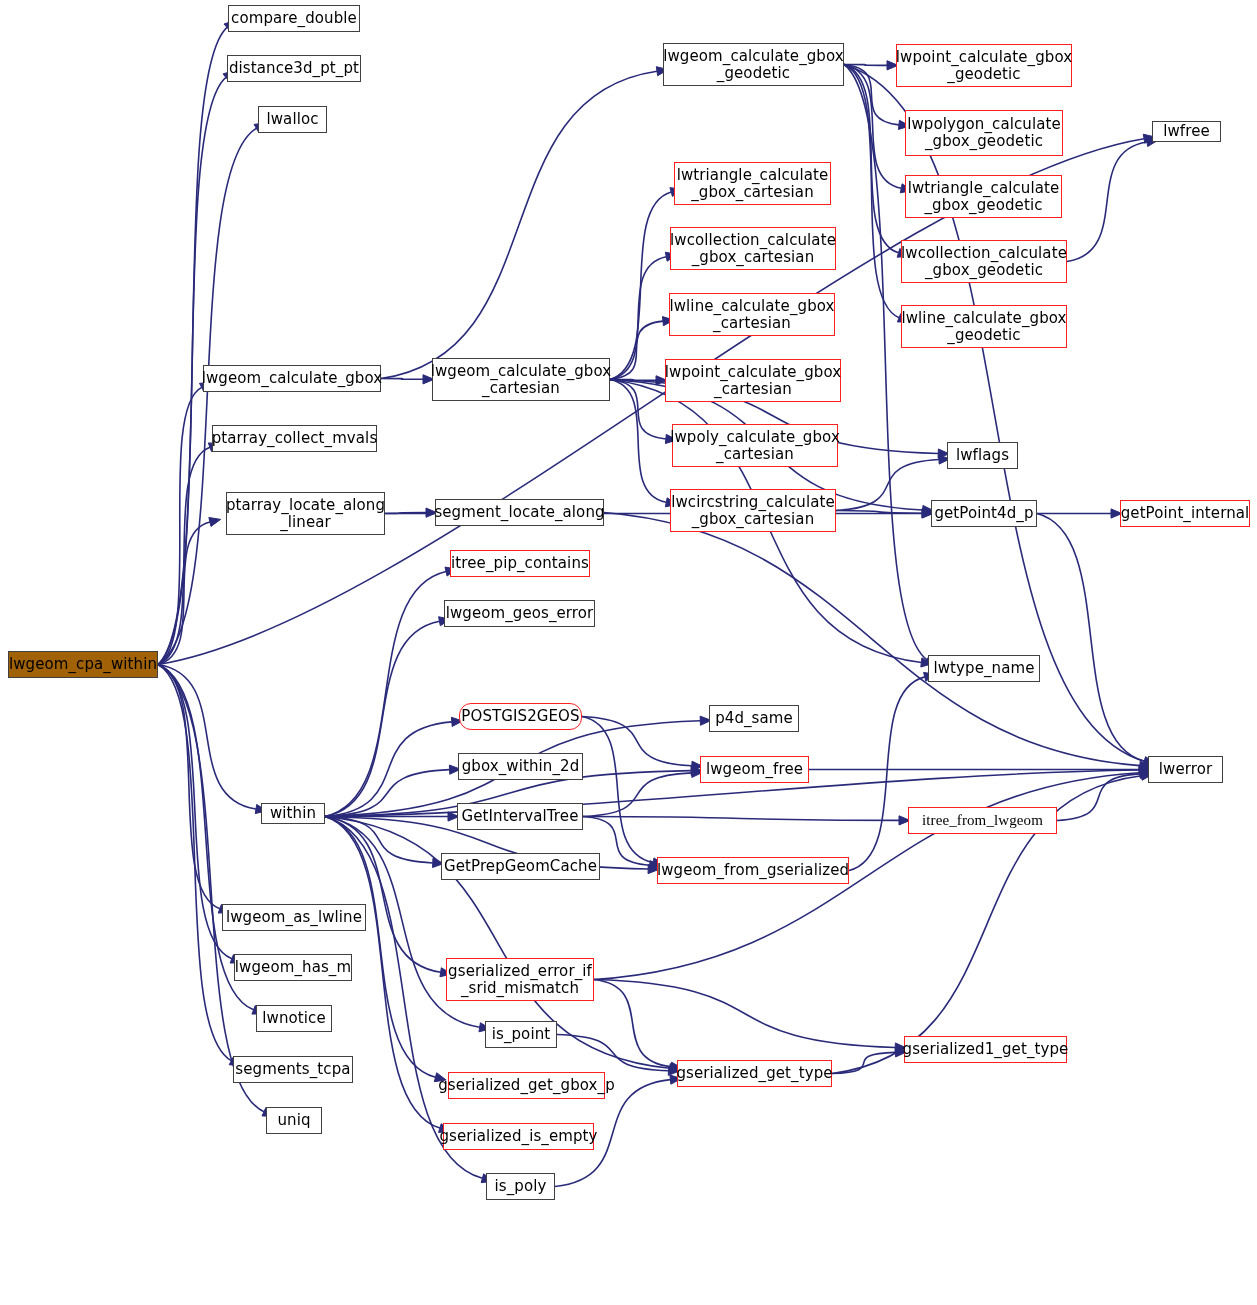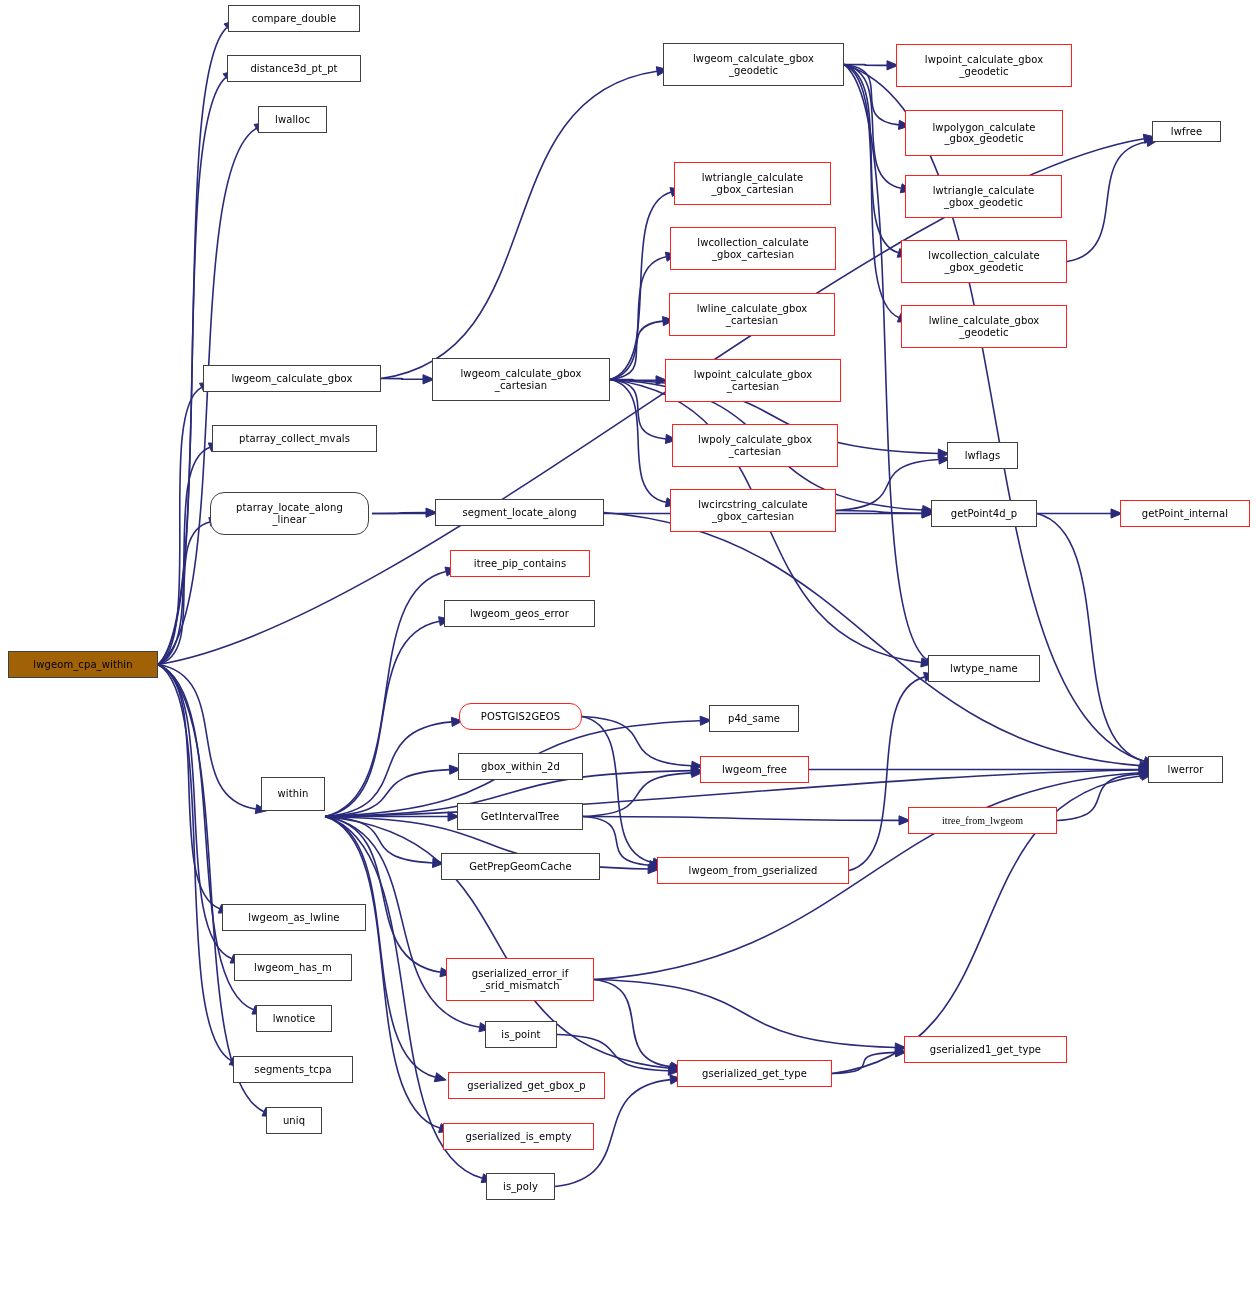--- a/index.html
+++ b/index.html
@@ -4,21 +4,21 @@
 <style>
   html,body{margin:0;padding:0;background:#ffffff;}
   body{font-family:"DejaVu Sans","Liberation Sans",sans-serif;}
   #canvas{position:relative;width:1257px;height:1305px;background:#fff;overflow:hidden;}
   svg.edges{position:absolute;left:0;top:0;width:1257px;height:1305px;}
   svg.edges path{fill:none;stroke:#2a2a7a;stroke-width:1.6;}
   svg.edges polygon{fill:#2a2a7a;stroke:#2a2a7a;}
   .node{position:absolute;box-sizing:border-box;display:flex;align-items:center;
         justify-content:center;text-align:center;background:#ffffff;
         border:1px solid #404040;color:#000;line-height:1.12;
-        font-size:10px;white-space:pre-line;letter-spacing:0.1px;}
+        font-size:15px;white-space:pre-line;letter-spacing:0.1px;}
   .node.red{border-color:#ff2020;}
   .node.cur{background:#a16207;border-color:#404040;}
 </style>
 </head>
 <body>
 
 <div id="canvas">
   <svg class="edges" viewBox="0 0 1257 1305" preserveAspectRatio="none">
       <g id="edge-group">
         <path d="M 158 664.5 C 216.5 612.82, 168.5304433131513 79.12762313863223, 227.0304433131513 27.44762313863224"></path>
@@ -189,36 +189,36 @@
 _geodetic</div>
       <div class="node" style="left: 203px; top: 365px; width: 178px; height: 27px;">lwgeom_calculate_gbox</div>
       <div class="node" style="left: 432px; top: 358px; width: 178px; height: 43px;">lwgeom_calculate_gbox
 _cartesian</div>
       <div class="node red" style="left: 665px; top: 359px; width: 176px; height: 43px;">lwpoint_calculate_gbox
 _cartesian</div>
       <div class="node" style="left: 212px; top: 425px; width: 165px; height: 27px;">ptarray_collect_mvals</div>
       <div class="node red" style="left: 672px; top: 424px; width: 166px; height: 43px;">lwpoly_calculate_gbox
 _cartesian</div>
       <div class="node" style="left: 947px; top: 442px; width: 71px; height: 27px;">lwflags</div>
-      <div class="node" style="left: 210px; top: 492px; width: 159px; height: 43px; border-radius: 14px;">ptarray_locate_along
+      <div class="node" style="left: 226px; top: 492px; width: 159px; height: 43px;">ptarray_locate_along
 _linear</div>
       <div class="node" style="left: 435px; top: 499px; width: 169px; height: 27px;">segment_locate_along</div>
       <div class="node red" style="left: 670px; top: 489px; width: 166px; height: 43px;">lwcircstring_calculate
 _gbox_cartesian</div>
       <div class="node" style="left: 931px; top: 500px; width: 106px; height: 27px;">getPoint4d_p</div>
       <div class="node red" style="left: 1120px; top: 500px; width: 130px; height: 27px;">getPoint_internal</div>
       <div class="node red" style="left: 450px; top: 550px; width: 140px; height: 27px;">itree_pip_contains</div>
       <div class="node" style="left: 444px; top: 600px; width: 151px; height: 27px;">lwgeom_geos_error</div>
       <div class="node" style="left: 928px; top: 655px; width: 112px; height: 27px;">lwtype_name</div>
       <div class="node" style="left: 709px; top: 705px; width: 90px; height: 27px;">p4d_same</div>
       <div class="node red" style="left: 459px; top: 703px; width: 123px; height: 27px; border-radius: 12px;">POSTGIS2GEOS</div>
       <div class="node red" style="left: 700px; top: 756px; width: 109px; height: 27px;">lwgeom_free</div>
       <div class="node" style="left: 1148px; top: 756px; width: 75px; height: 27px;">lwerror</div>
       <div class="node" style="left: 458px; top: 753px; width: 125px; height: 27px;">gbox_within_2d</div>
-      <div class="node" style="left: 261px; top: 777px; width: 64px; height: 34px;">within</div>
+      <div class="node" style="left: 261px; top: 803px; width: 64px; height: 21px;">within</div>
       <div class="node" style="left: 457px; top: 803px; width: 126px; height: 27px;">GetIntervalTree</div>
       <div class="node red" style="left: 908px; top: 807px; width: 149px; height: 27px; font-family: Liberation Serif, serif;">itree_from_lwgeom</div>
       <div class="node" style="left: 441px; top: 853px; width: 159px; height: 27px;">GetPrepGeomCache</div>
       <div class="node red" style="left: 657px; top: 857px; width: 192px; height: 27px;">lwgeom_from_gserialized</div>
       <div class="node" style="left: 222px; top: 904px; width: 144px; height: 27px;">lwgeom_as_lwline</div>
       <div class="node" style="left: 234px; top: 954px; width: 118px; height: 27px;">lwgeom_has_m</div>
       <div class="node red" style="left: 446px; top: 958px; width: 148px; height: 43px;">gserialized_error_if
 _srid_mismatch</div>
       <div class="node" style="left: 256px; top: 1005px; width: 76px; height: 27px;">lwnotice</div>
       <div class="node" style="left: 485px; top: 1021px; width: 72px; height: 27px;">is_point</div>

